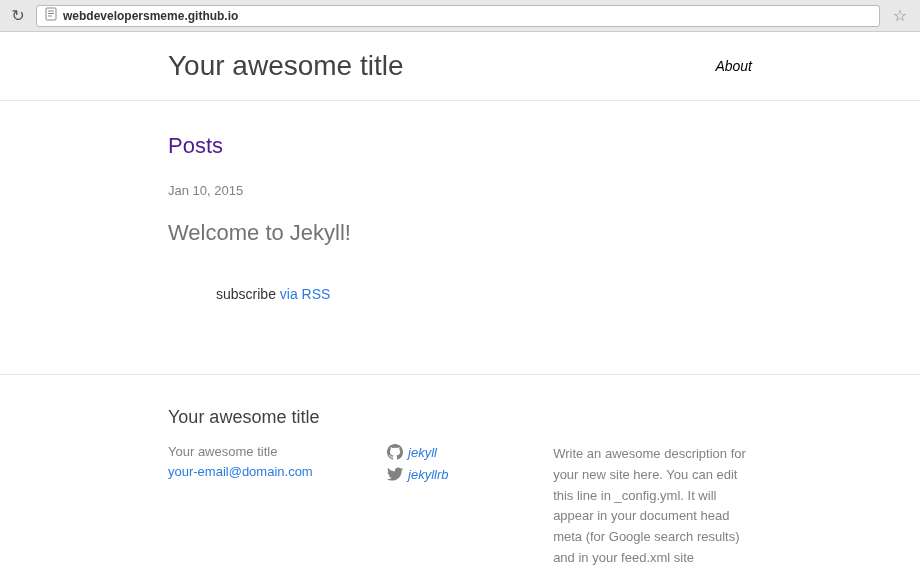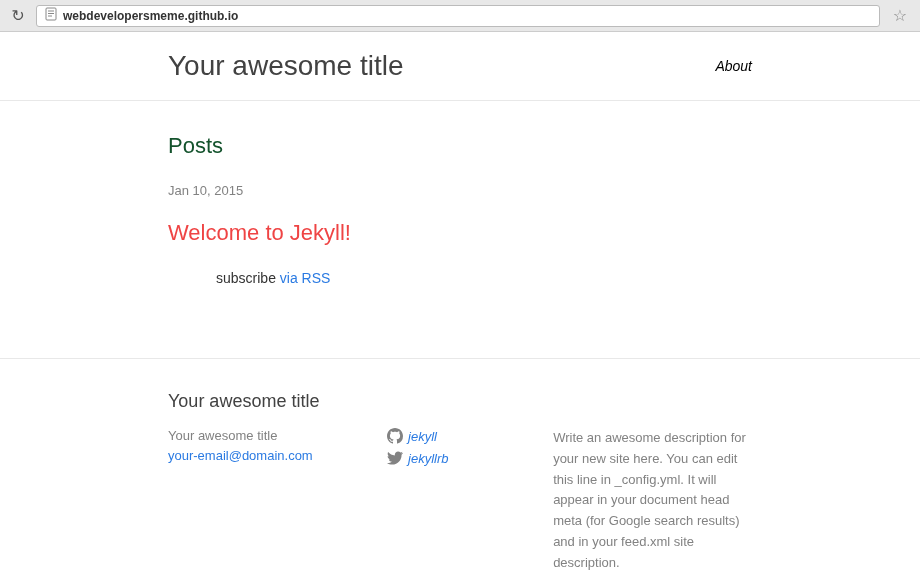--- a/index.html
+++ b/index.html
@@ -98,37 +98,37 @@
     
     .page-content {
       max-width: 920px;
       margin: 0 auto;
       padding: 32px 168px;
     }
 
     .posts-section h2 {
       font-size: 22px;
       font-weight: 400;
-      color: #14532d;
+      color: #4c1d95;
       margin-bottom: 24px;
     }
 
     .post-date {
       font-size: 13px;
       color: #828282;
       margin-bottom: 22px;
     }
 
     .post-link {
       font-size: 22px;
       font-weight: 400;
-      color: #ef4444;
+      color: #737373;
       text-decoration: none;
       display: block;
-      margin-bottom: 24px;
+      margin-bottom: 40px;
     }
 
     .subscribe-text {
       font-size: 14px;
       color: #333;
       margin-left: 48px;
     }
 
     .subscribe-text a {
       color: #2a7ae2;

